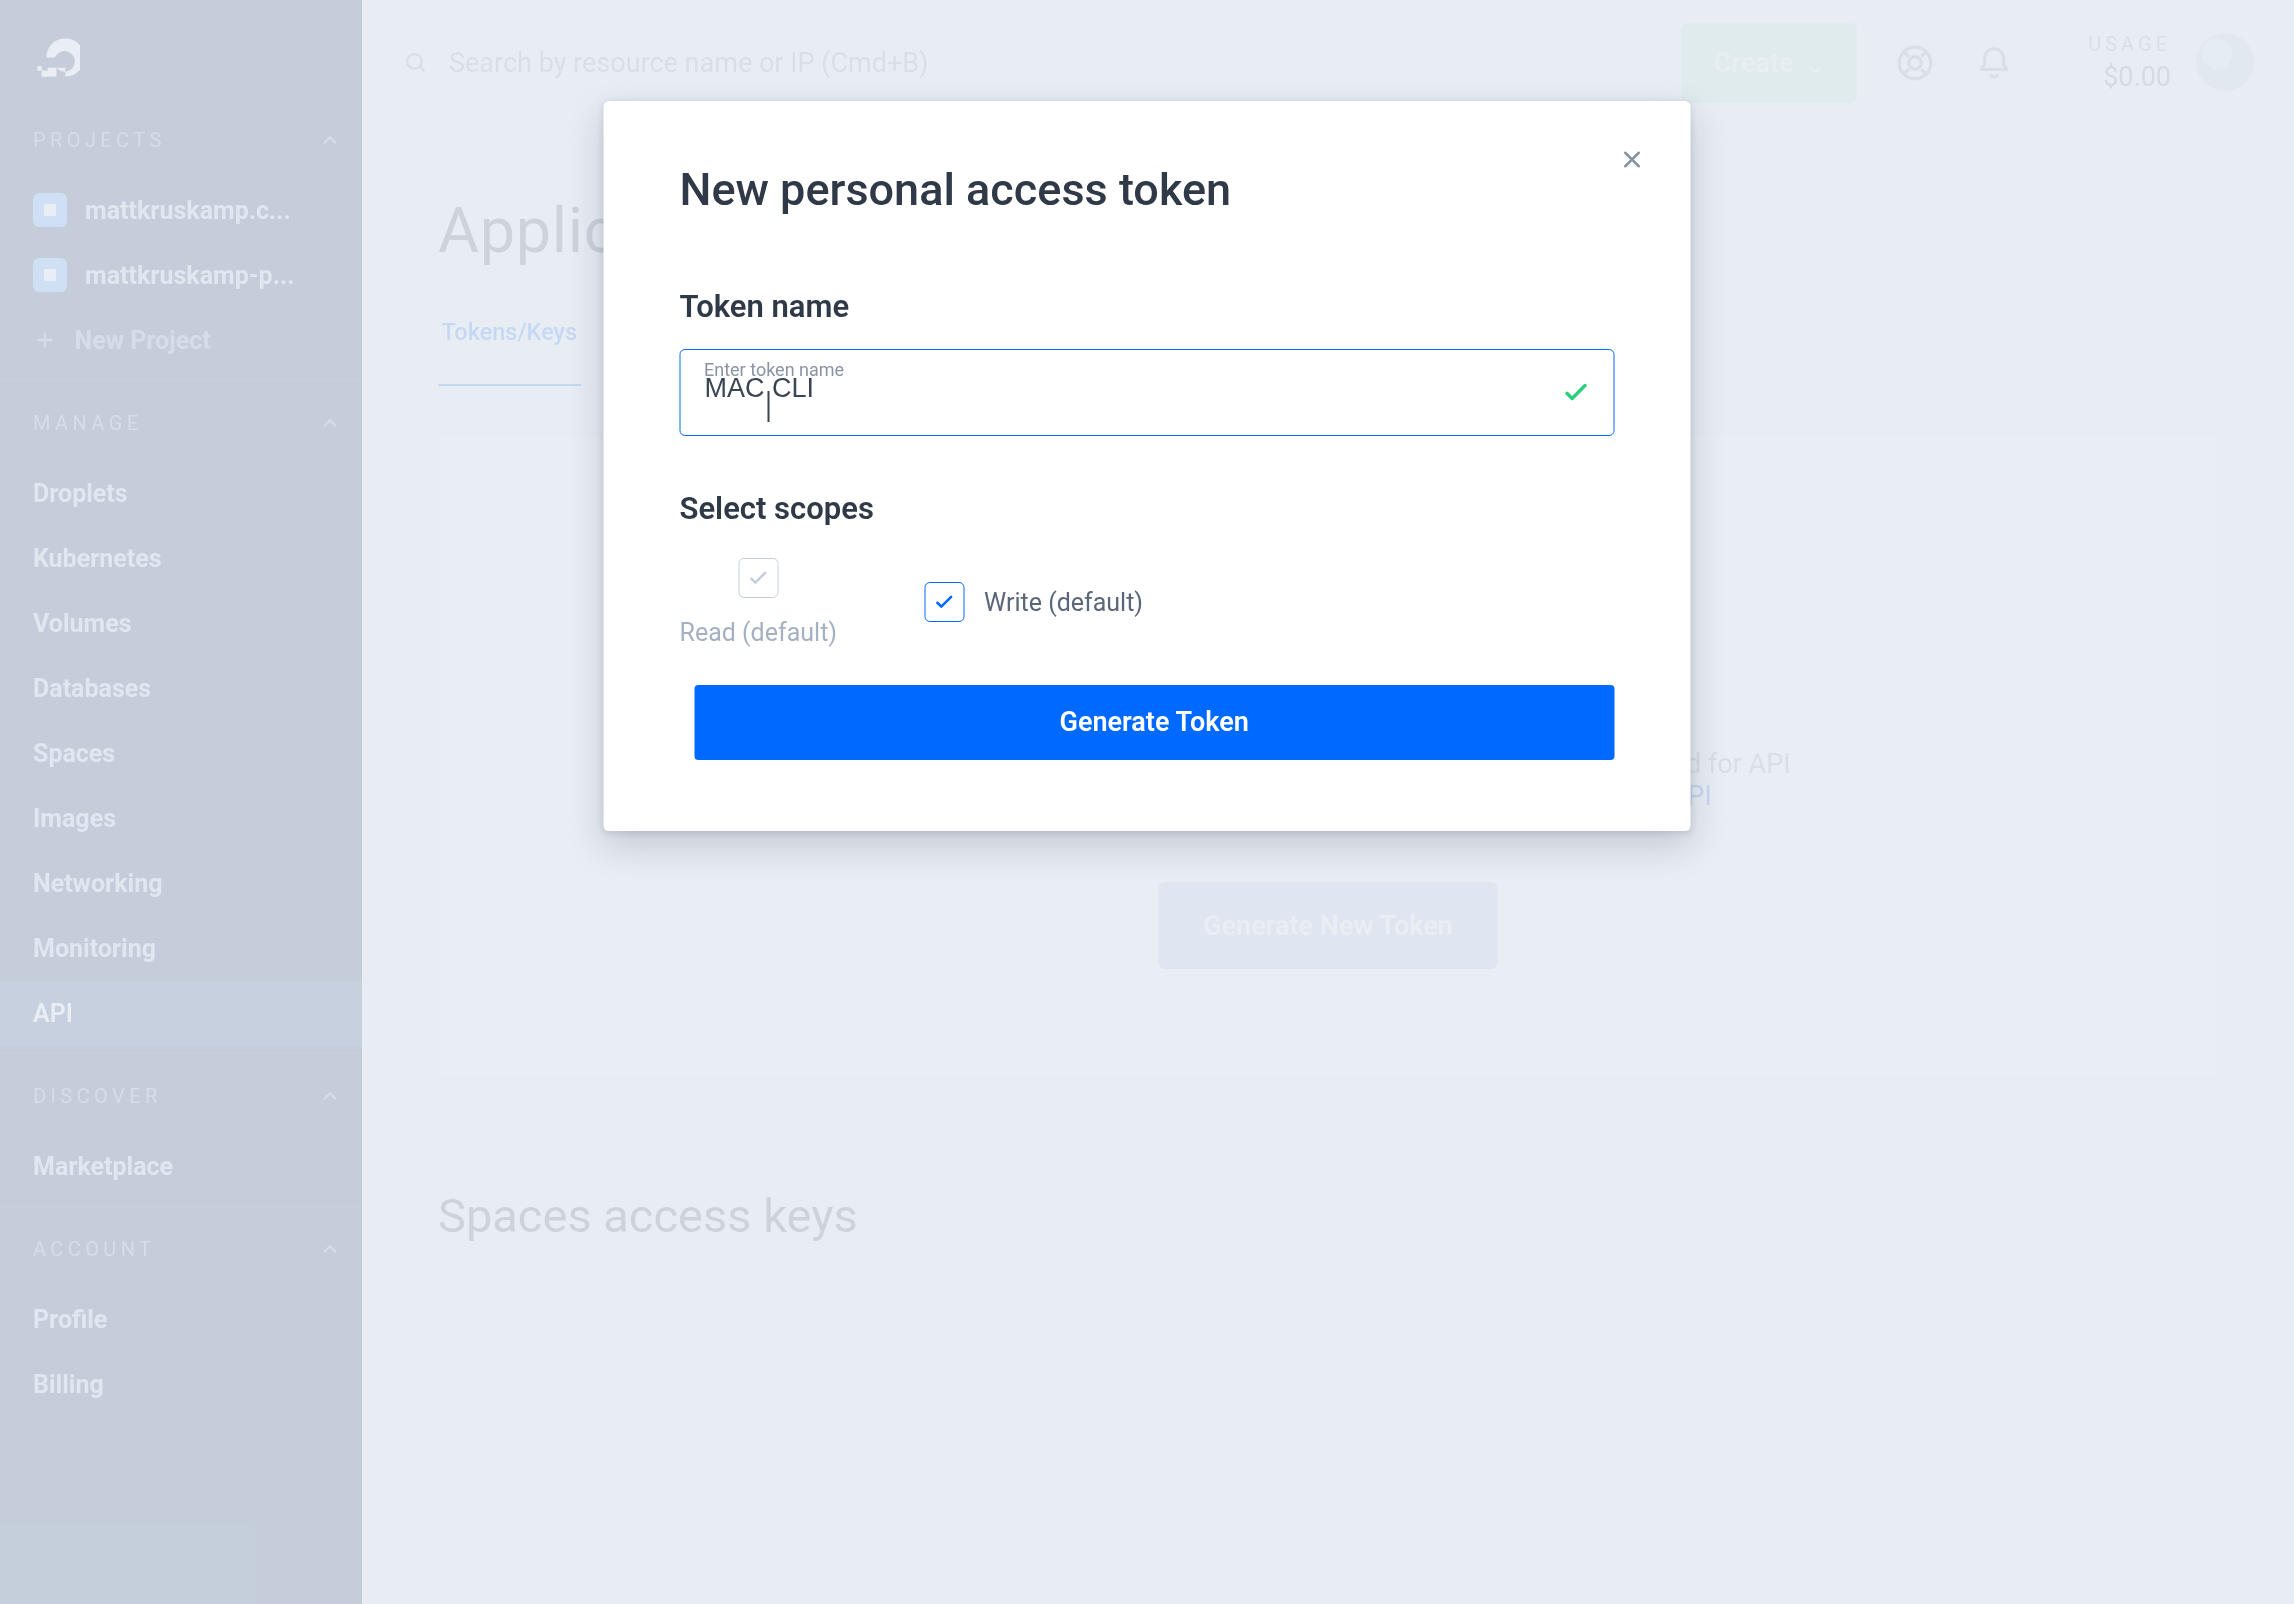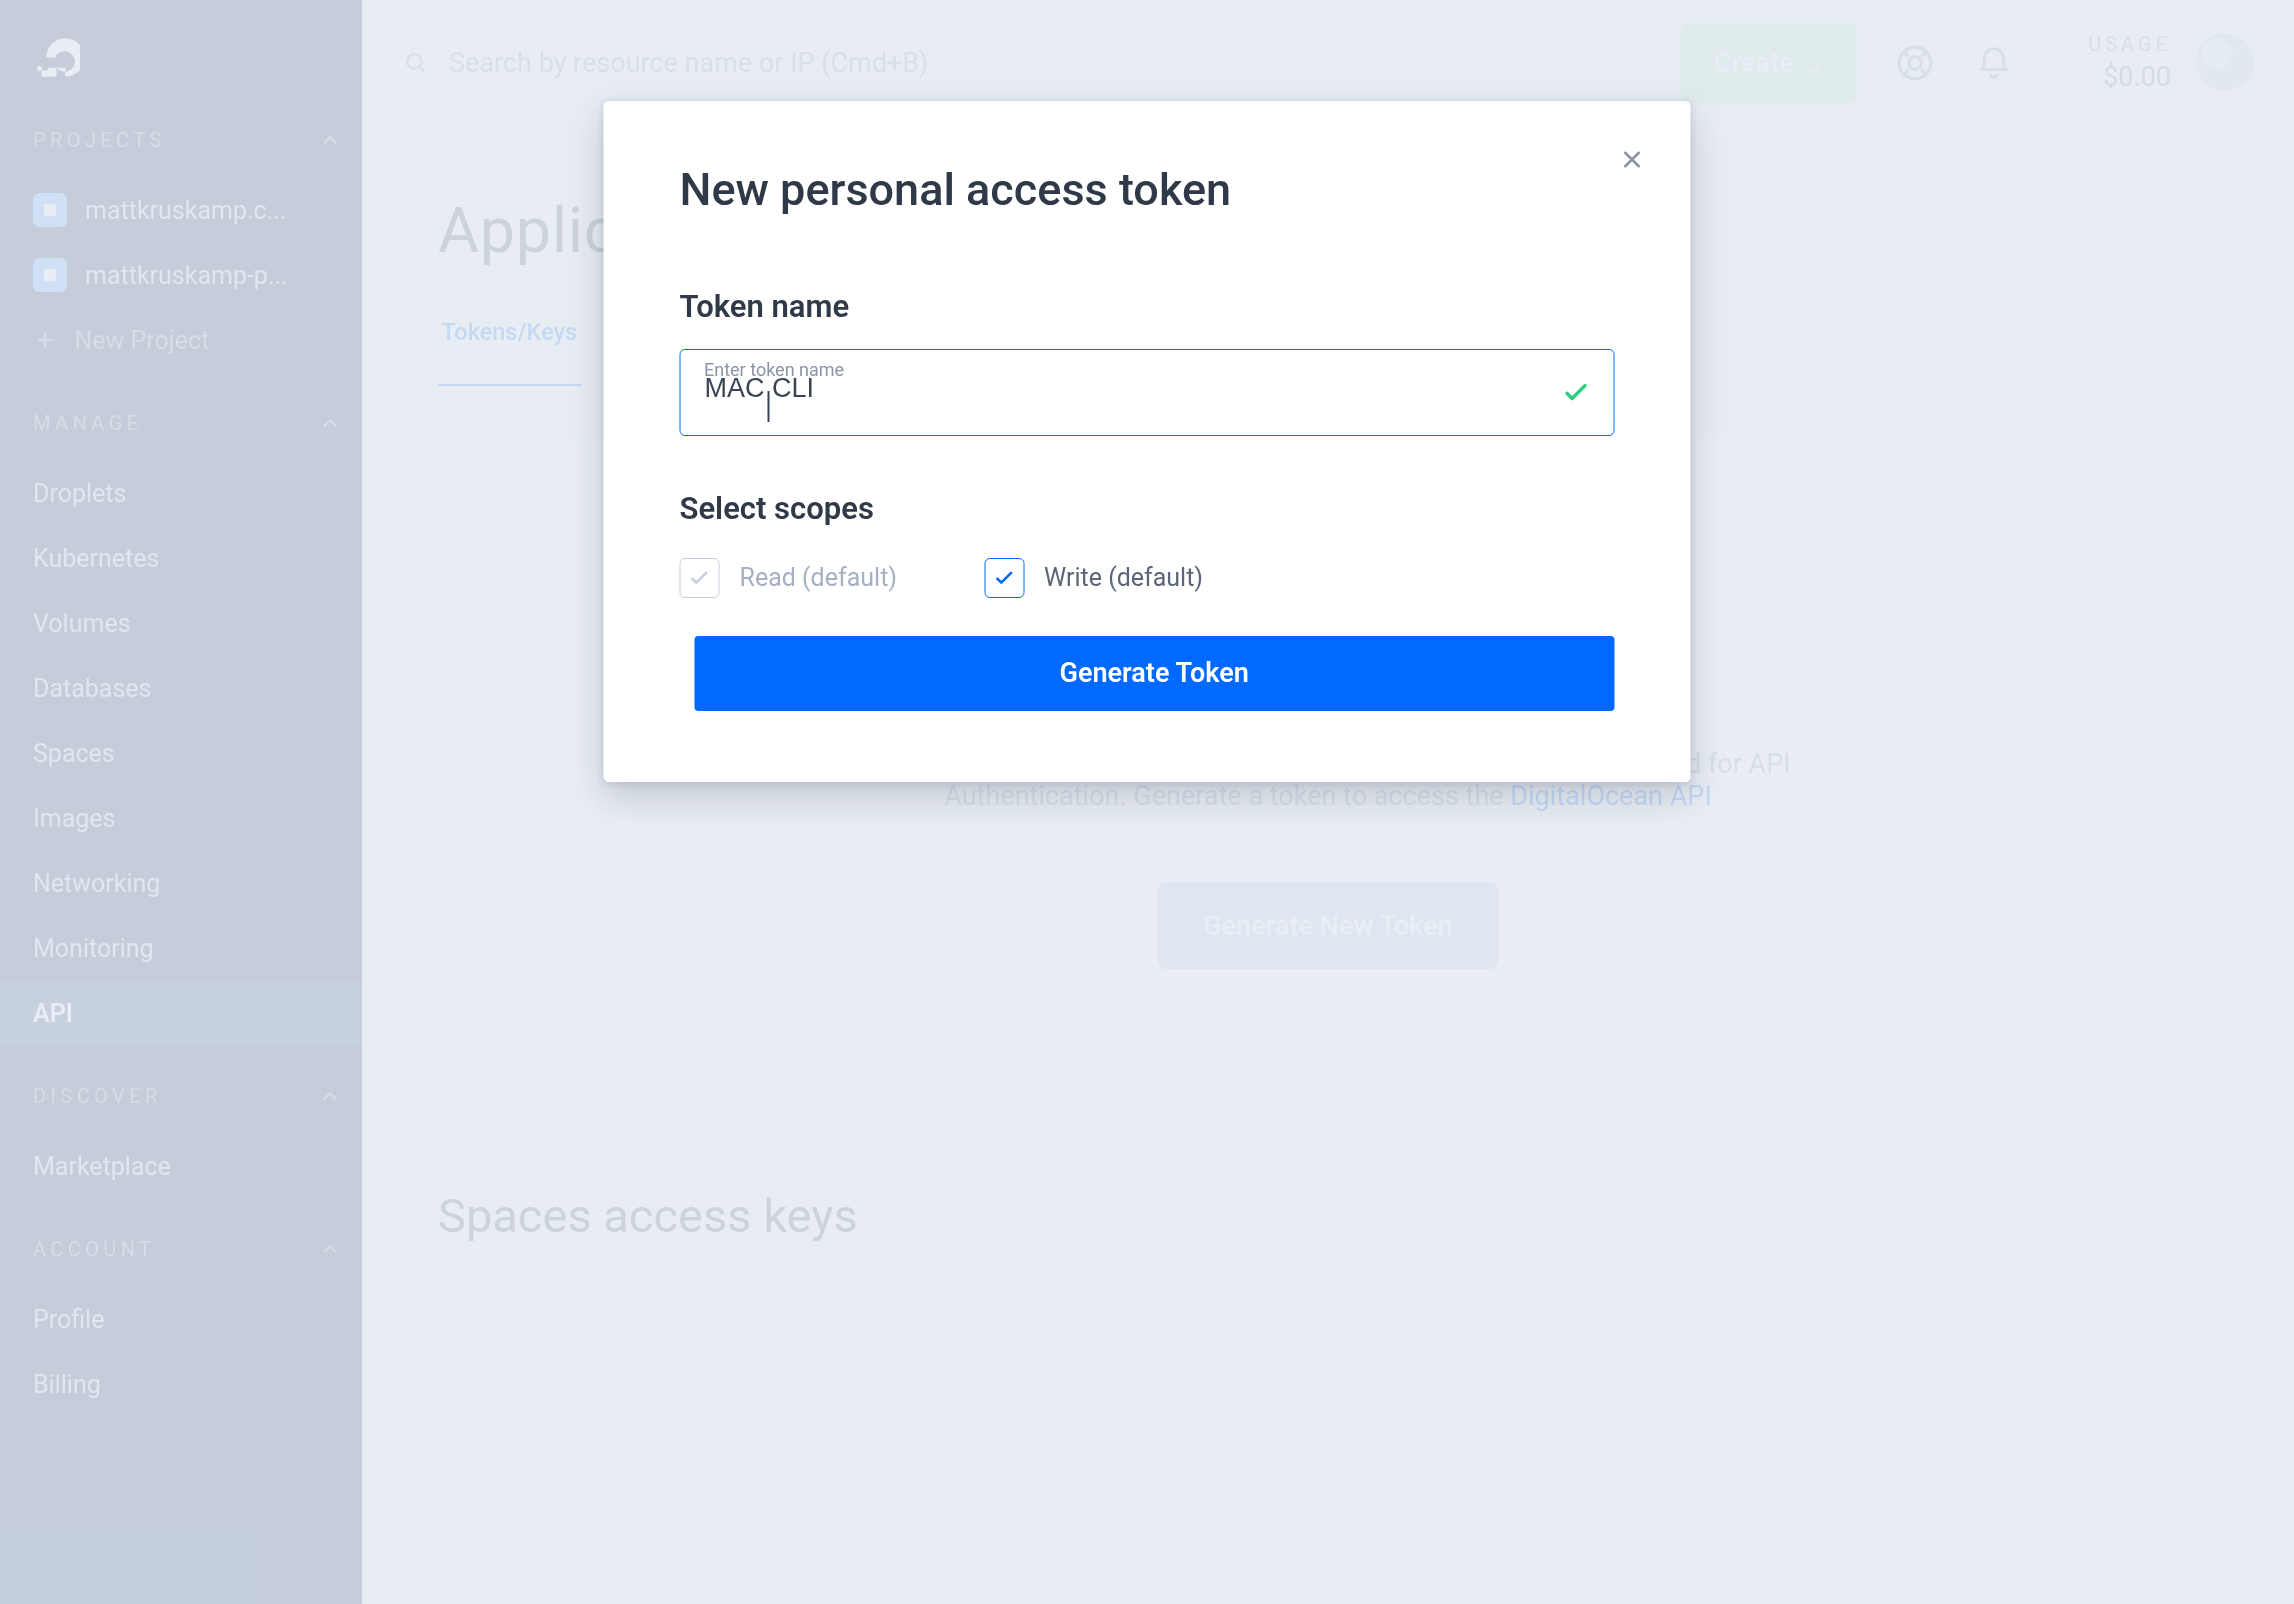--- a/index.html
+++ b/index.html
@@ -52,20 +52,21 @@
     color:var(--sidebar-heading);
     letter-spacing:.22em;font-size:20px;height:51px;
     cursor:pointer;
   }
   .side-heading .chev{width:23.5px;height:23.5px;display:flex;align-items:center;justify-content:center;}
   .side-list{list-style:none;margin:0;padding:0;}
   .side-list li{
     height:65px;display:flex;align-items:center;gap:18px;
     padding:0 20px 0 33px;color:var(--sidebar-text);font-size:25px;
     cursor:pointer;
+    font-weight:bold;
   }
   .side-list li.active{background:var(--sidebar-active-bg);color:#fff;font-weight:600;}
   .proj-dot{
     width:34px;height:34px;border-radius:6.3px;background:#4694ff;color:#fff;
     display:flex;align-items:center;justify-content:center;
   }
   .proj-dot svg{width:18px;height:18px;}
   .plus-icon{width:23.5px;height:23.5px;display:inline-flex;align-items:center;justify-content:center;color:#7a8aa9;}
   .side-divider{height:0.9px;background:rgba(255,255,255,.08);margin:7.2px 0 16.3px 0;}
   .side-group{margin-top:5.4px;}
@@ -149,21 +150,21 @@
   .modal .valid-icon{position:absolute;right:22px;top:50%;transform:translateY(-50%);width:31px;height:31px;color:#2bd07f;}
   .modal .caret{position:absolute;left:calc(23.5px + 8ch - 1.8px);bottom:12.7px;width:1.8px;height:31px;background:#3b4452;animation:blink 1.1s step-end infinite;}
   @keyframes blink{50%{opacity:0;}}
 
   .modal .scopes{display:flex;gap:87px;margin:31px 0 38px 0;}
   .modal .scope{display:flex;align-items:center;gap:20px;font-size:25px;color:#5b6678;}
   .modal .cbox{
     width:40px;height:40px;border:1.8px solid #0069ff;border-radius:5.4px;display:flex;align-items:center;justify-content:center;color:#0069ff;
   }
   .modal .scope.disabled .cbox{border-color:#c6cedd;color:#c6cedd;}
-  .modal .scope.disabled{color:#a6b0c3;}
+  .modal .scope.disabled{color:#a6b0c3;flex-direction:column;}
 
   .modal .gen{
     height:75px;border-radius:4px;background:#0069ff;color:#fff;font-size:27px;font-weight:600;display:flex;align-items:center;justify-content:center;cursor:pointer;margin-left:14.5px;
   }
 
 </style>
 </head>
 <body>
 
 <div class="sidebar">

